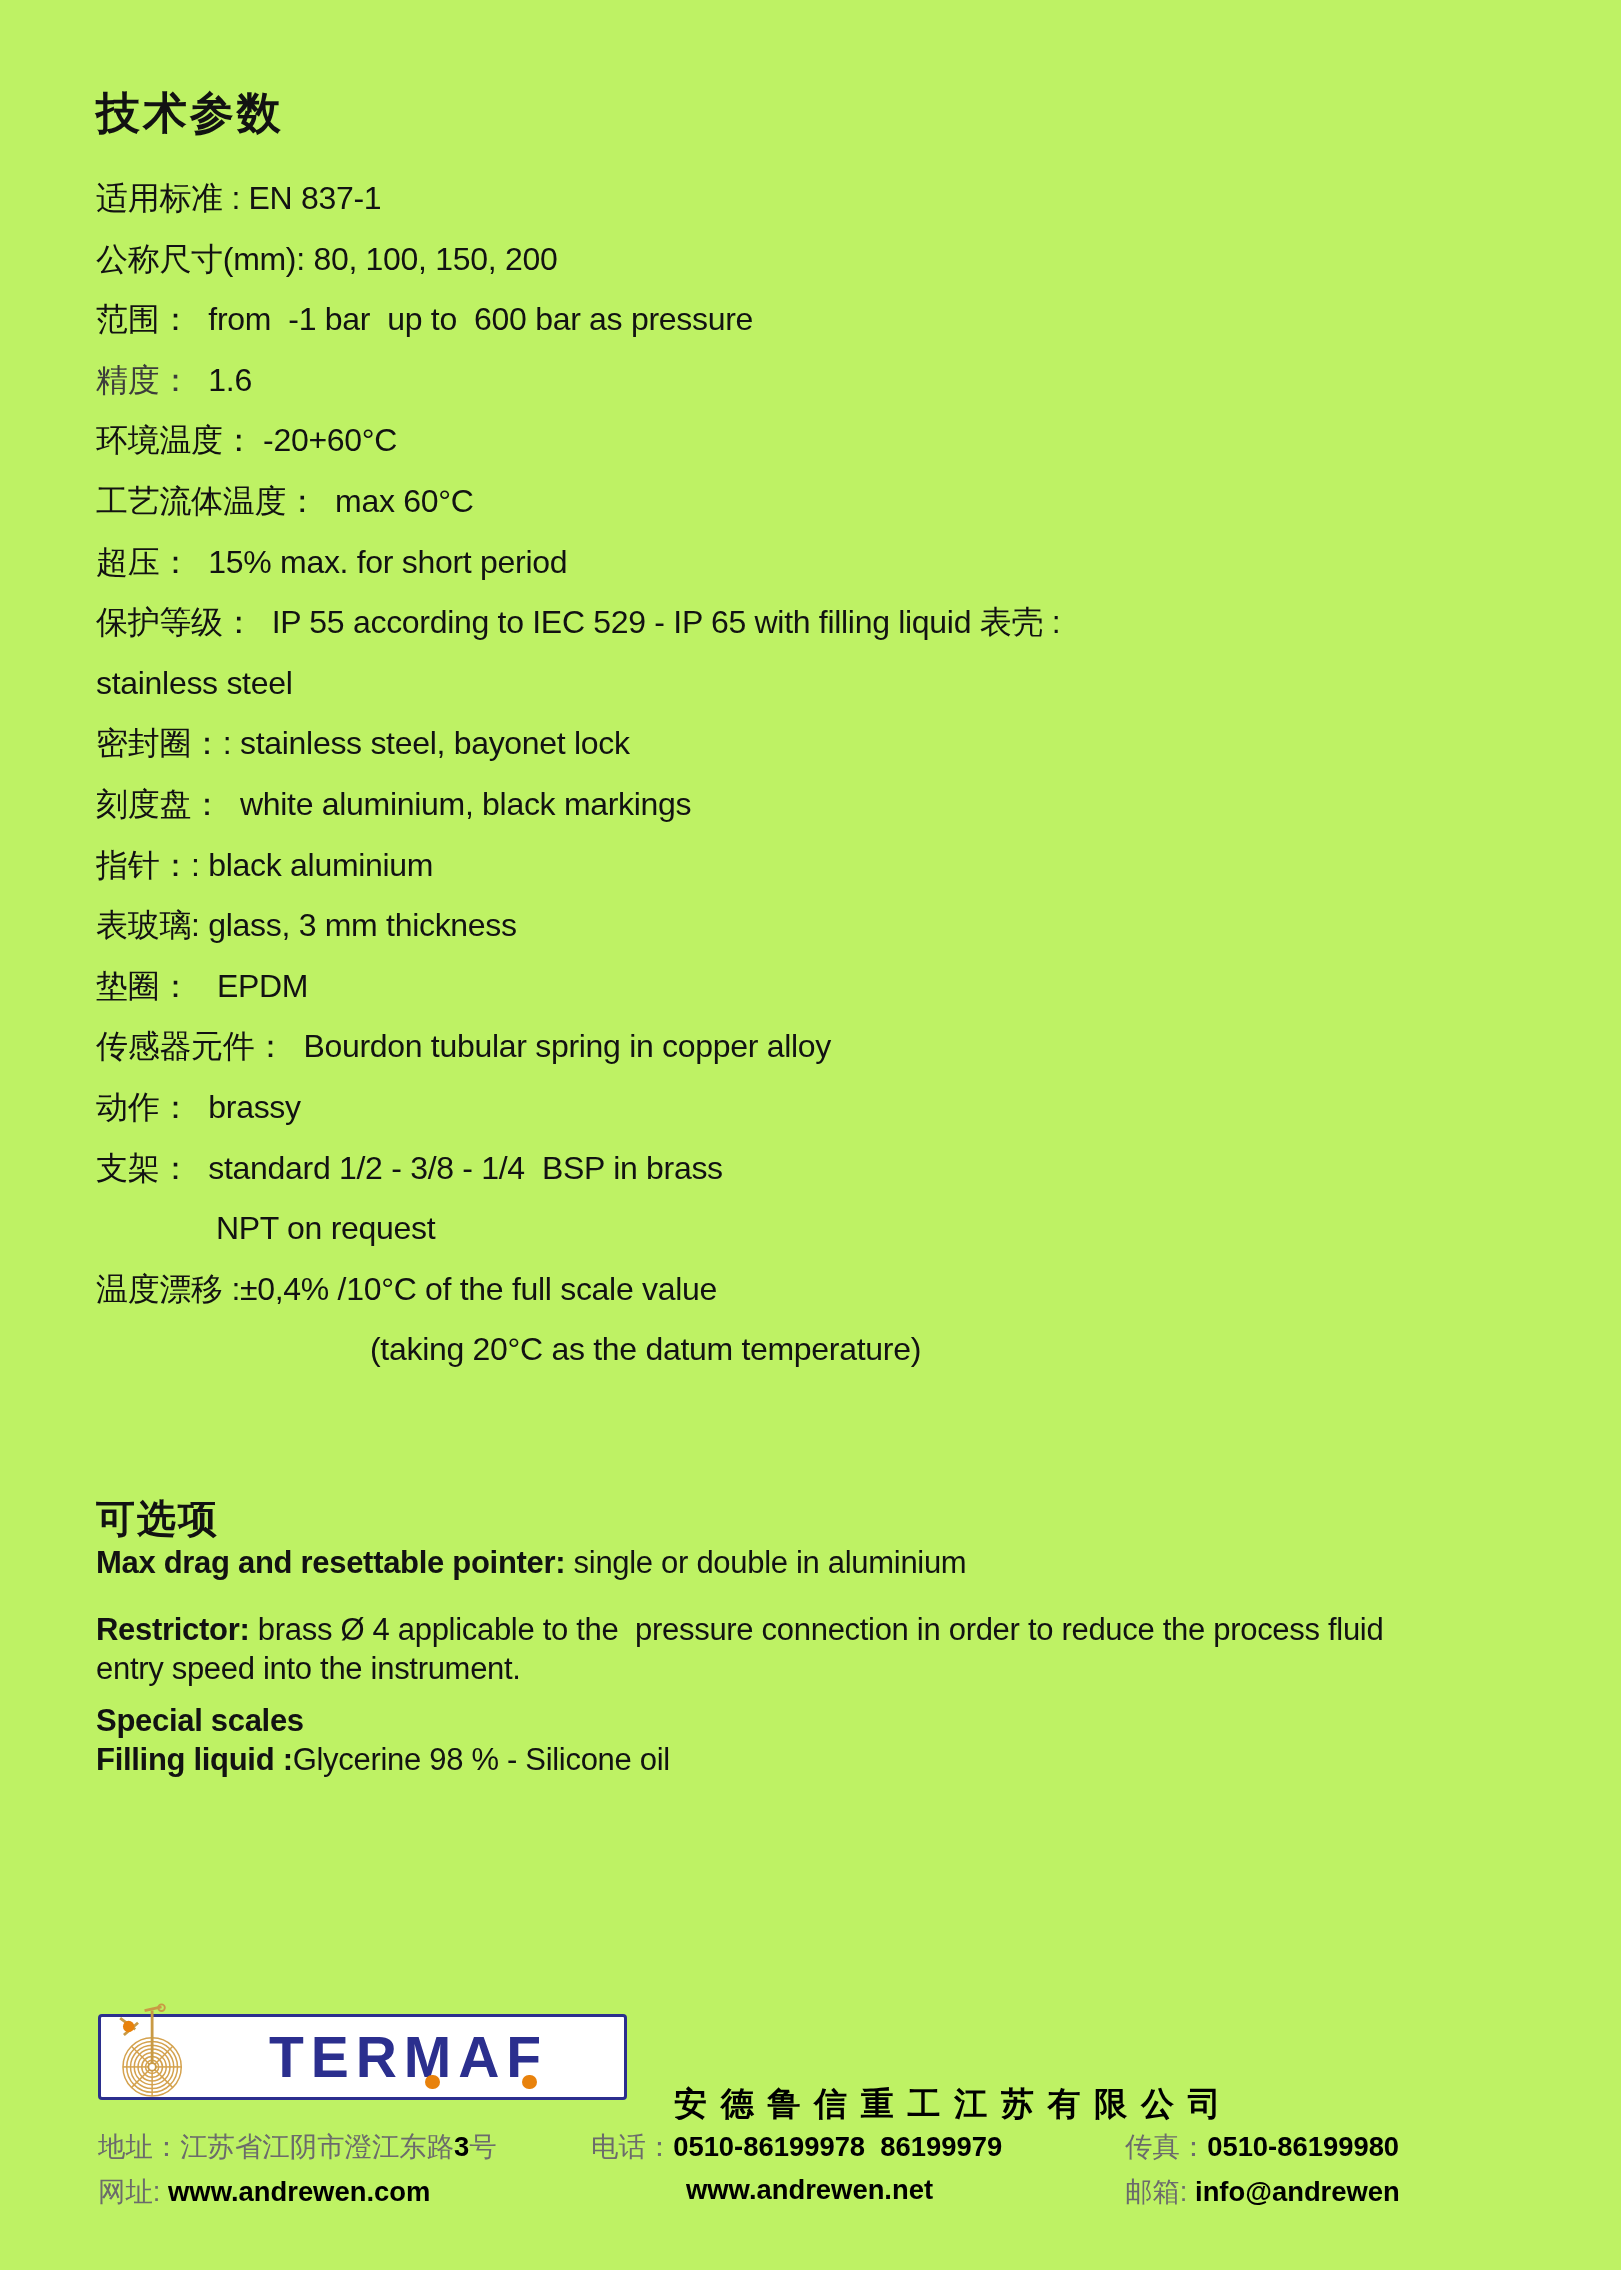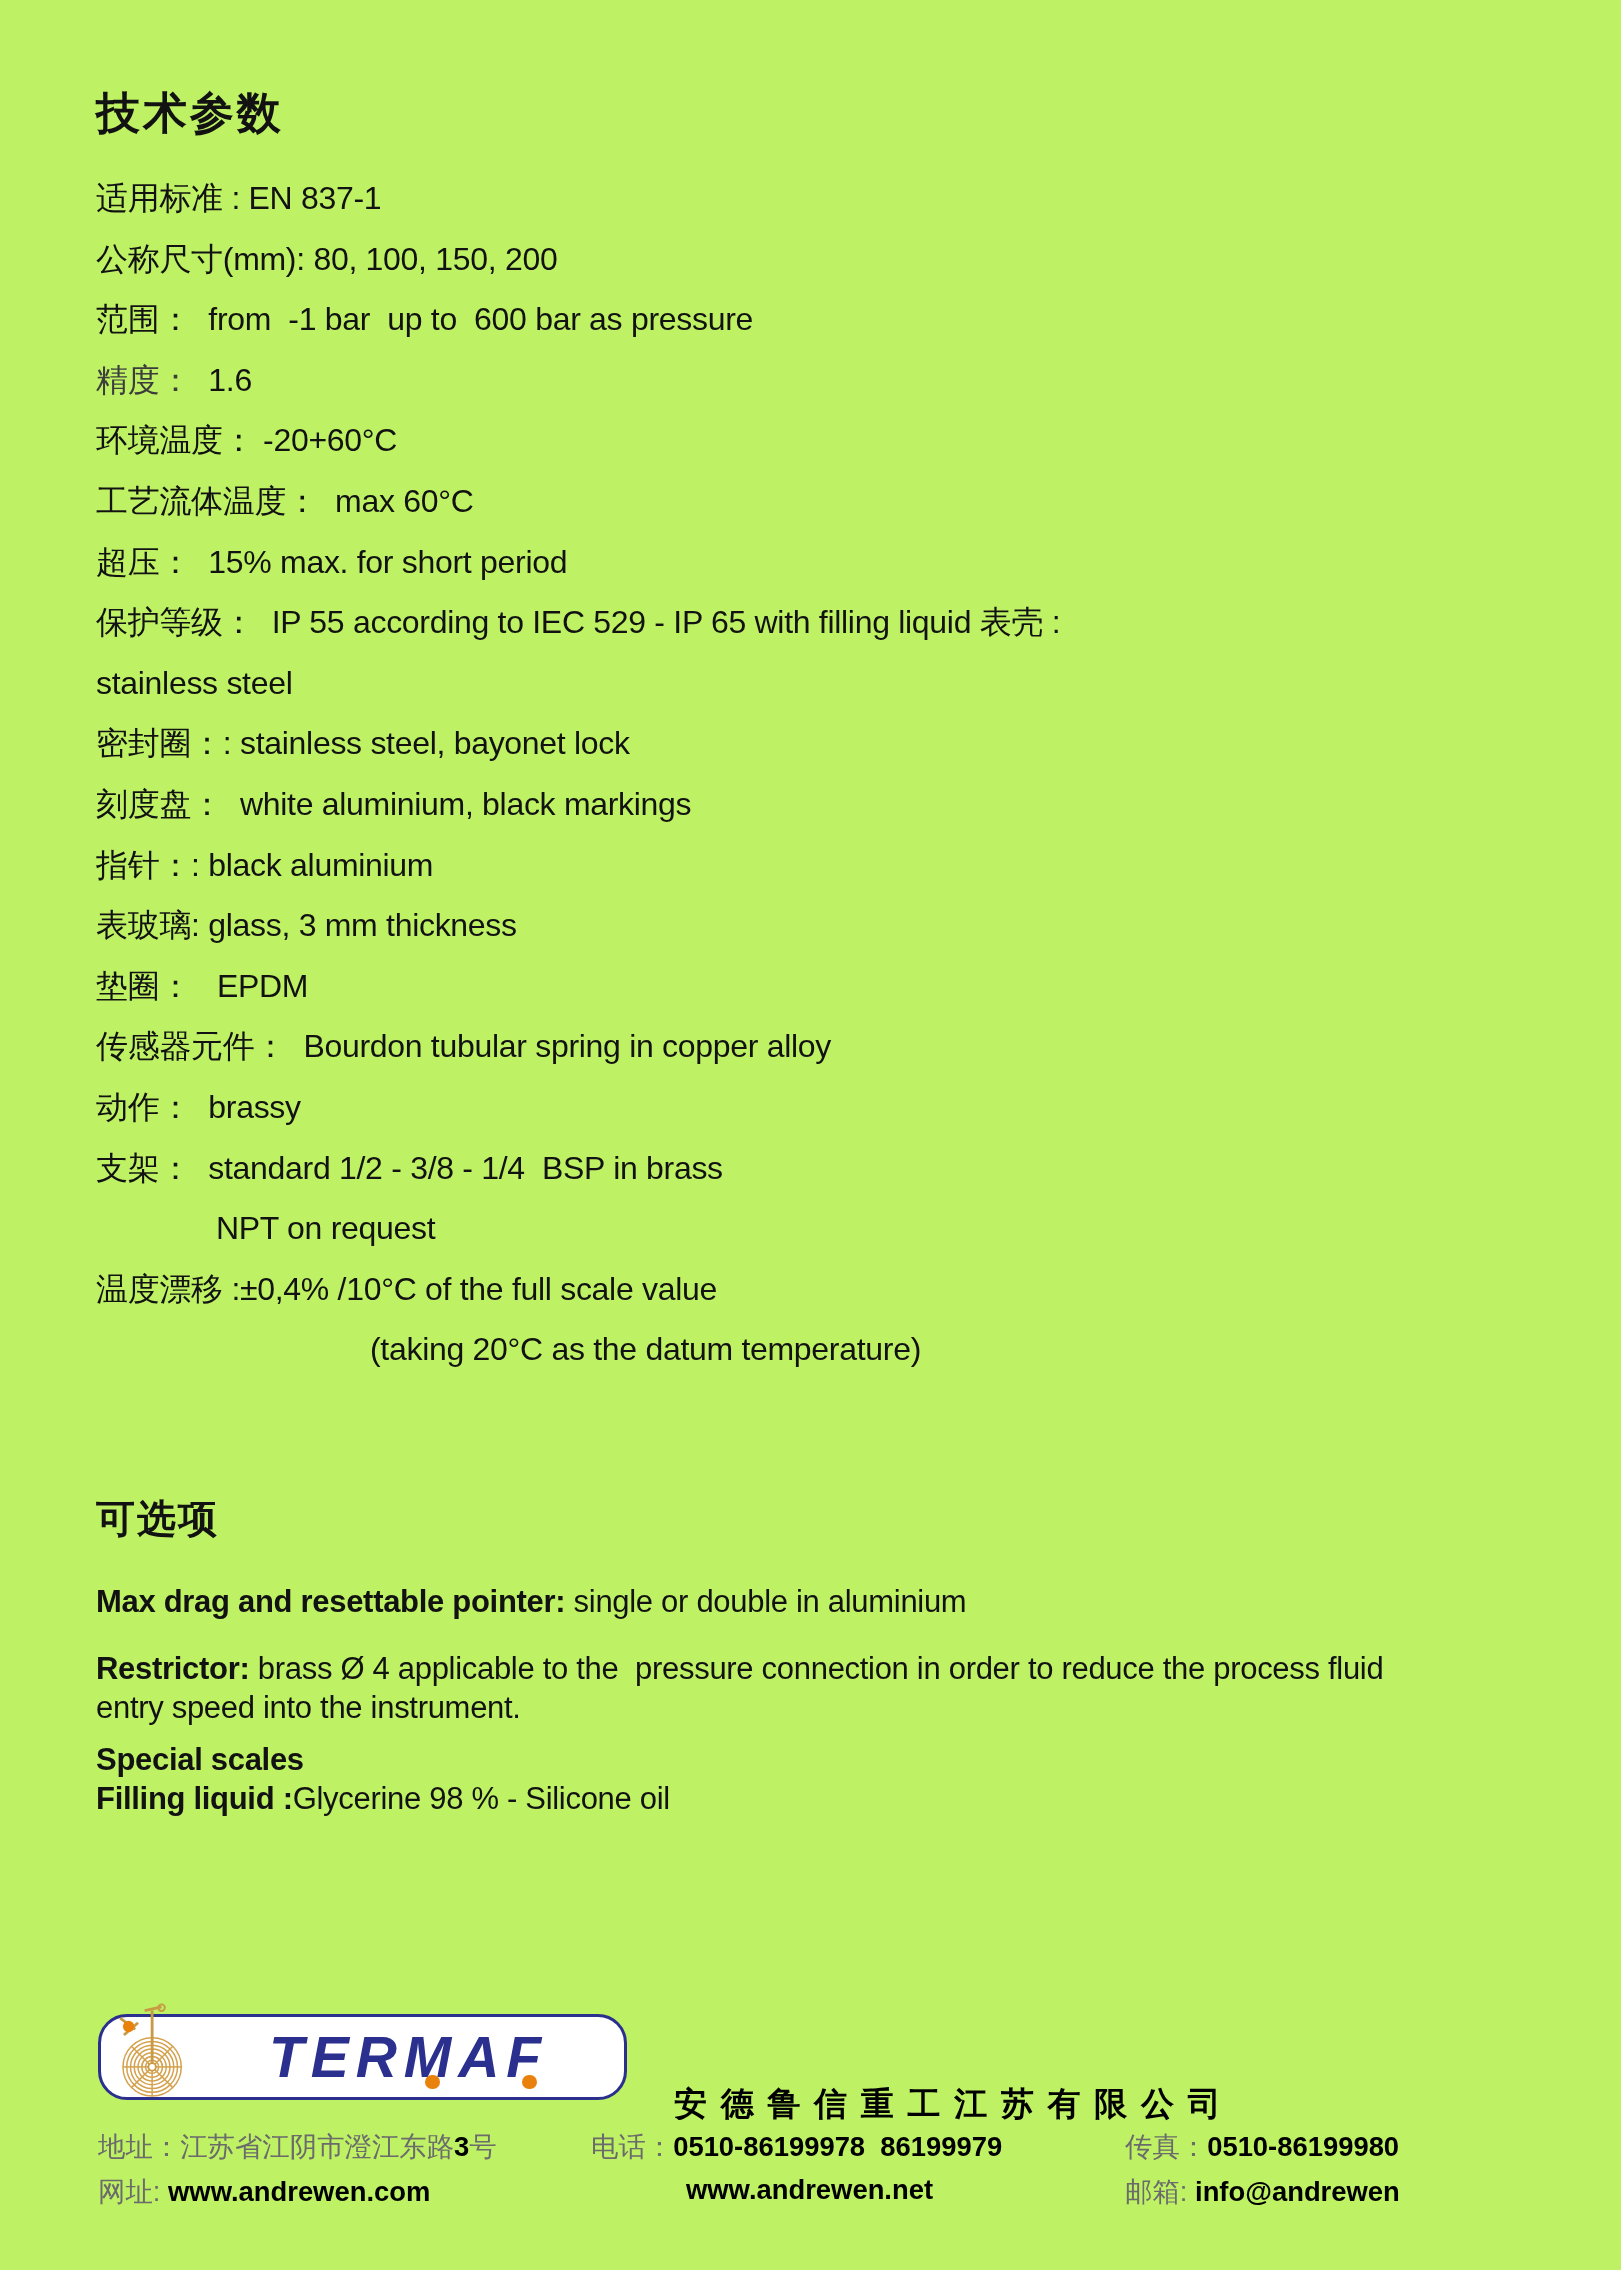--- a/index.html
+++ b/index.html
@@ -48,39 +48,38 @@
   }
   .opt {
     font-size: 31px;
     line-height: 39px;
     margin: 0;
     white-space: pre-wrap;
     letter-spacing: -0.3px;
     max-width: 1333px;
   }
   .opt b { font-weight: 700; }
-  .opt.opt-0 { margin-top: 39px; margin-bottom: 28px; }
+  .opt.opt-0 { margin-bottom: 28px; }
   .opt.opt-1 { margin-bottom: 12.7px; }
   .opt.opt-2 { margin-bottom: 0; }
   .opt.opt-3 { margin-bottom: 0; }
 
   
   .logo-box {
     position: absolute;
     left: 98px;
     top: 2014px;
     width: 529px;
     height: 86px;
     border: 3.9px solid #2b2f8e;
-    border-radius: 29px;
+    border-radius: 4px;
     background: #ffffff;
     display: flex;
     align-items: center;
     box-sizing: border-box;
-    font-style: italic;
   }
   .logo-icon { flex: none; margin: -13.7px 0 0 5.9px; width: 94px; height: 106px; }
   .logo-text {
     position: relative;
     flex: 1;
     text-align: center;
     font-size: 57px;
     font-weight: 800;
     color: #2b2f8e;
     letter-spacing: 6.9px;

